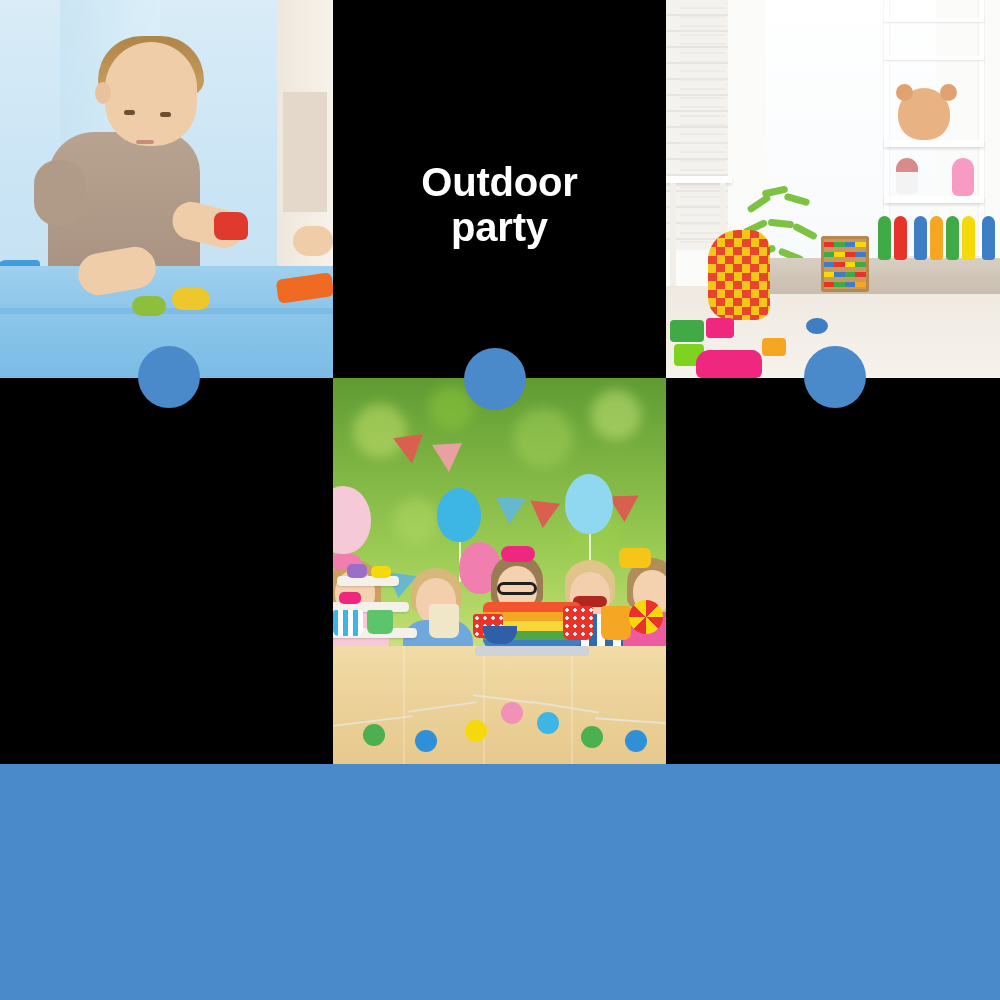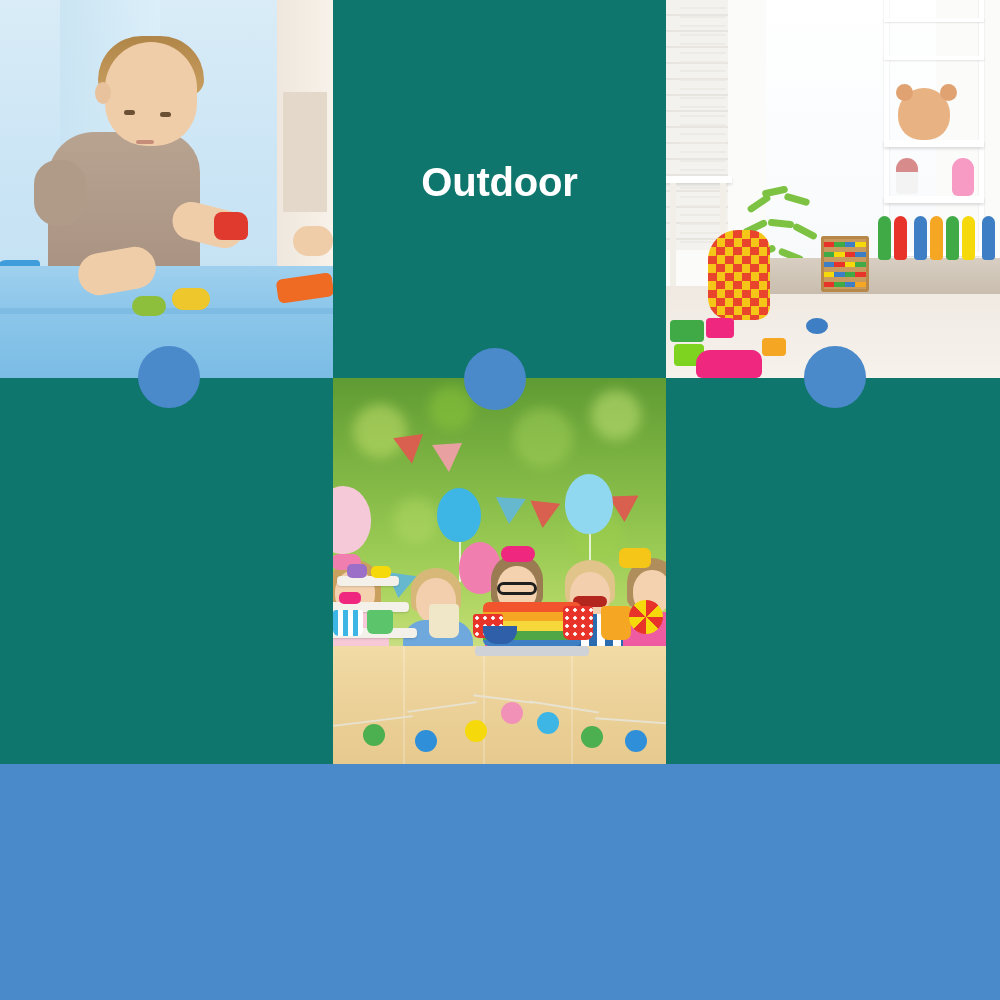--- a/index.html
+++ b/index.html
@@ -14,21 +14,21 @@
 
   
   .cell { position:absolute; overflow:hidden; }
   .c-tl { left:0;   top:0;   width:333px; height:378px; }
   .c-tc { left:333px; top:0; width:333px; height:378px; }
   .c-tr { left:666px; top:0; width:334px; height:378px; }
   .c-bl { left:0;   top:378px; width:333px; height:386px; }
   .c-bc { left:333px; top:378px; width:333px; height:386px; }
   .c-br { left:666px; top:378px; width:334px; height:386px; }
 
-  .blue { background:#0f766e; }
+  .blue { background:#000000; }
 
   .cell-label {
     position:absolute; left:0; right:0;
     text-align:center;
     color:#ffffff;
     font-weight:bold;
     letter-spacing:-0.2px;
     line-height:1.12;
   }
   .lbl-top  { top:160px; font-size:40px; }
@@ -217,20 +217,21 @@
       <div class="pd-armL"></div>
       <div class="pd-dough-yel"></div>
       <div class="pd-dough-grn"></div>
       <div class="pd-dough-org"></div>
     </div>
   </div>
 
   <div class="cell c-tc blue">
     <div class="cell-label lbl-top">
       <span>Outdoor</span><br>
+      <span>party</span>
     </div>
   </div>
 
   <div class="cell c-tr">
     <div class="ph-playroom">
       <div class="pr-window"></div>
       <div class="pr-brick"></div>
         <div class="pr-brick2"></div>
 
       <div class="pr-ladder">

